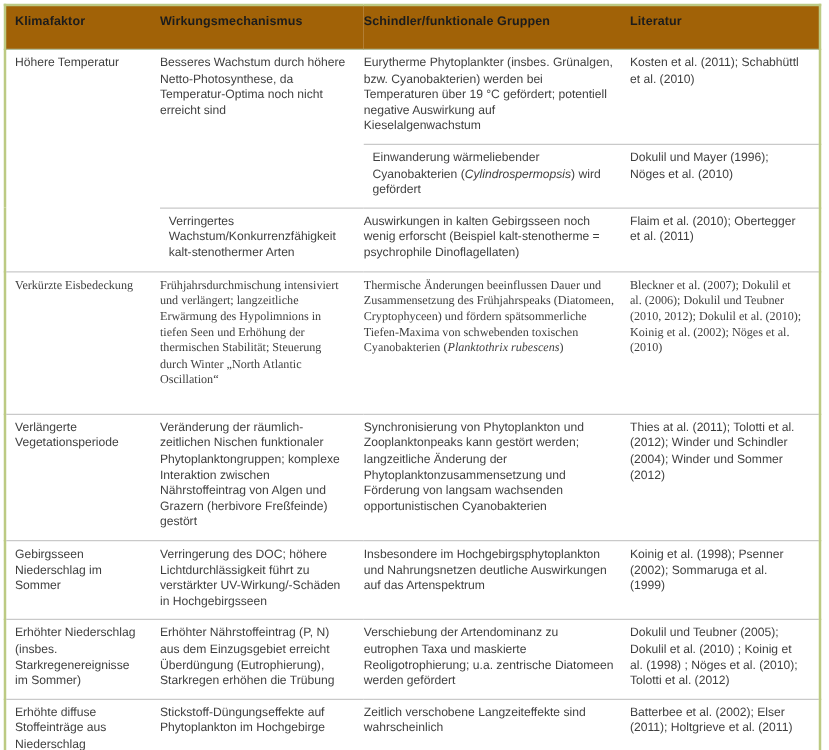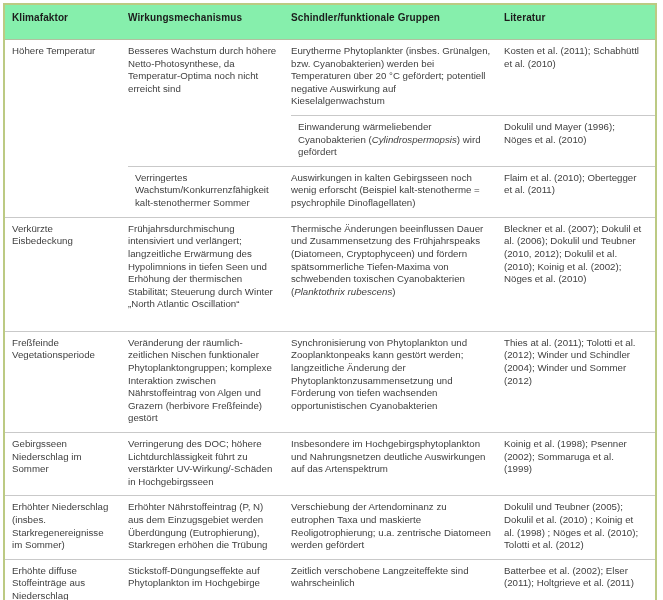--- a/index.html
+++ b/index.html
@@ -20,21 +20,21 @@
     table-layout: fixed;
     width: 652px;
     border: 2px solid #bcca83;
     background: #ffffff;
   }
   col.c1 { width: 124px; }
   col.c2 { width: 163px; }
   col.c3 { width: 213px; }
   col.c4 { width: 152px; }
   th {
-    background: #86efac;
+    background: #a16207;
     text-align: left;
     vertical-align: middle;
     font-size: 10px;
     font-weight: bold;
     color: #1c1c1c;
     padding: 7px 10px 16px 0;
     border-bottom: 1px solid #b3bfa0;
     letter-spacing: 0.1px;
   }
   th:first-child { padding-left: 7px; }
@@ -66,57 +66,57 @@
         <th>Wirkungsmechanismus</th>
         <th>Schindler/funktionale Gruppen</th>
         <th>Literatur</th>
       </tr>
     </thead>
     <tbody>
 
       <tr style="height:71px;margin-top:26px;">
         <td rowspan="3">Höhere Temperatur</td>
         <td rowspan="2">Besseres Wachstum durch höhere Netto-Photosynthese, da Temperatur-Optima noch nicht erreicht sind</td>
-        <td>Eurytherme Phytoplankter (insbes. Grünalgen, bzw. Cyanobakterien) werden bei Temperaturen über 20 °C gefördert; potentiell negative Auswirkung auf Kieselalgenwachstum</td>
+        <td>Eurytherme Phytoplankter (insbes. Grünalgen, bzw. Cyanobakterien) werden bei Temperaturen über 19 °C gefördert; potentiell negative Auswirkung auf Kieselalgenwachstum</td>
         <td>Kosten et al. (2011); Schabhüttl et al. (2010)</td>
       </tr>
       <tr class="sep" style="height:42px;">
         <td>Einwanderung wärmeliebender Cyanobakterien (<i>Cylindrospermopsis</i>) wird gefördert</td>
         <td>Dokulil und Mayer (1996); Nöges et al. (2010)</td>
       </tr>
       <tr class="sep" style="height:37px;">
-        <td>Verringertes Wachstum/Konkurrenzfähigkeit kalt-stenothermer Sommer</td>
+        <td>Verringertes Wachstum/Konkurrenzfähigkeit kalt-stenothermer Arten</td>
         <td>Auswirkungen in kalten Gebirgsseen noch wenig erforscht (Beispiel kalt-stenotherme = psychrophile Dinoflagellaten)</td>
         <td>Flaim et al. (2010); Obertegger et al. (2011)</td>
       </tr>
 
-      <tr class="sep" style="height:114px;">
+      <tr class="sep" style="height:114px;font-family:Liberation Serif, serif;">
         <td>Verkürzte Eisbedeckung</td>
         <td>Frühjahrsdurchmischung intensiviert und verlängert; langzeitliche Erwärmung des Hypolimnions in tiefen Seen und Erhöhung der thermischen Stabilität; Steuerung durch Winter „North Atlantic Oscillation“</td>
         <td>Thermische Änderungen beeinflussen Dauer und Zusammensetzung des Frühjahrspeaks (Diatomeen, Cryptophyceen) und fördern spätsommerliche Tiefen-Maxima von schwebenden toxischen Cyanobakterien (<i>Planktothrix rubescens</i>)</td>
         <td>Bleckner et al. (2007); Dokulil et al. (2006); Dokulil und Teubner (2010, 2012); Dokulil et al. (2010); Koinig et al. (2002); Nöges et al. (2010)</td>
       </tr>
 
       <tr class="sep" style="height:66px;">
-        <td>Freßfeinde Vegetationsperiode</td>
+        <td>Verlängerte Vegetationsperiode</td>
         <td>Veränderung der räumlich-zeitlichen Nischen funktionaler Phytoplanktongruppen; komplexe Interaktion zwischen Nährstoffeintrag von Algen und Grazern (herbivore Freßfeinde) gestört</td>
-        <td>Synchronisierung von Phytoplankton und Zooplanktonpeaks kann gestört werden; langzeitliche Änderung der Phytoplanktonzusammensetzung und Förderung von tiefen wachsenden opportunistischen Cyanobakterien</td>
+        <td>Synchronisierung von Phytoplankton und Zooplanktonpeaks kann gestört werden; langzeitliche Änderung der Phytoplanktonzusammensetzung und Förderung von langsam wachsenden opportunistischen Cyanobakterien</td>
         <td>Thies at al. (2011); Tolotti et al. (2012); Winder und Schindler (2004); Winder und Sommer (2012)</td>
       </tr>
 
       <tr class="sep" style="height:57px;">
         <td>Gebirgsseen Niederschlag im Sommer</td>
         <td>Verringerung des DOC; höhere Lichtdurchlässigkeit führt zu verstärkter UV-Wirkung/-Schäden in Hochgebirgsseen</td>
         <td>Insbesondere im Hochgebirgsphytoplankton und Nahrungsnetzen deutliche Auswirkungen auf das Artenspektrum</td>
         <td>Koinig et al. (1998); Psenner (2002); Sommaruga et al. (1999)</td>
       </tr>
 
       <tr class="sep" style="height:59px;padding-left:18px;">
         <td>Erhöhter Niederschlag (insbes. Starkregenereignisse im Sommer)</td>
-        <td>Erhöhter Nährstoffeintrag (P, N) aus dem Einzugsgebiet werden Überdüngung (Eutrophierung), Starkregen erhöhen die Trübung</td>
+        <td>Erhöhter Nährstoffeintrag (P, N) aus dem Einzugsgebiet erreicht Überdüngung (Eutrophierung), Starkregen erhöhen die Trübung</td>
         <td>Verschiebung der Artendominanz zu eutrophen Taxa und maskierte Reoligotrophierung; u.a. zentrische Diatomeen werden gefördert</td>
         <td>Dokulil und Teubner (2005); Dokulil et al. (2010) ; Koinig et al. (1998) ; Nöges et al. (2010); Tolotti et al. (2012)</td>
       </tr>
 
       <tr class="sep" style="height:43px;">
         <td>Erhöhte diffuse Stoffeinträge aus Niederschlag</td>
         <td>Stickstoff-Düngungseffekte auf Phytoplankton im Hochgebirge</td>
         <td>Zeitlich verschobene Langzeiteffekte sind wahrscheinlich</td>
         <td>Batterbee et al. (2002); Elser (2011); Holtgrieve et al. (2011)</td>
       </tr>

